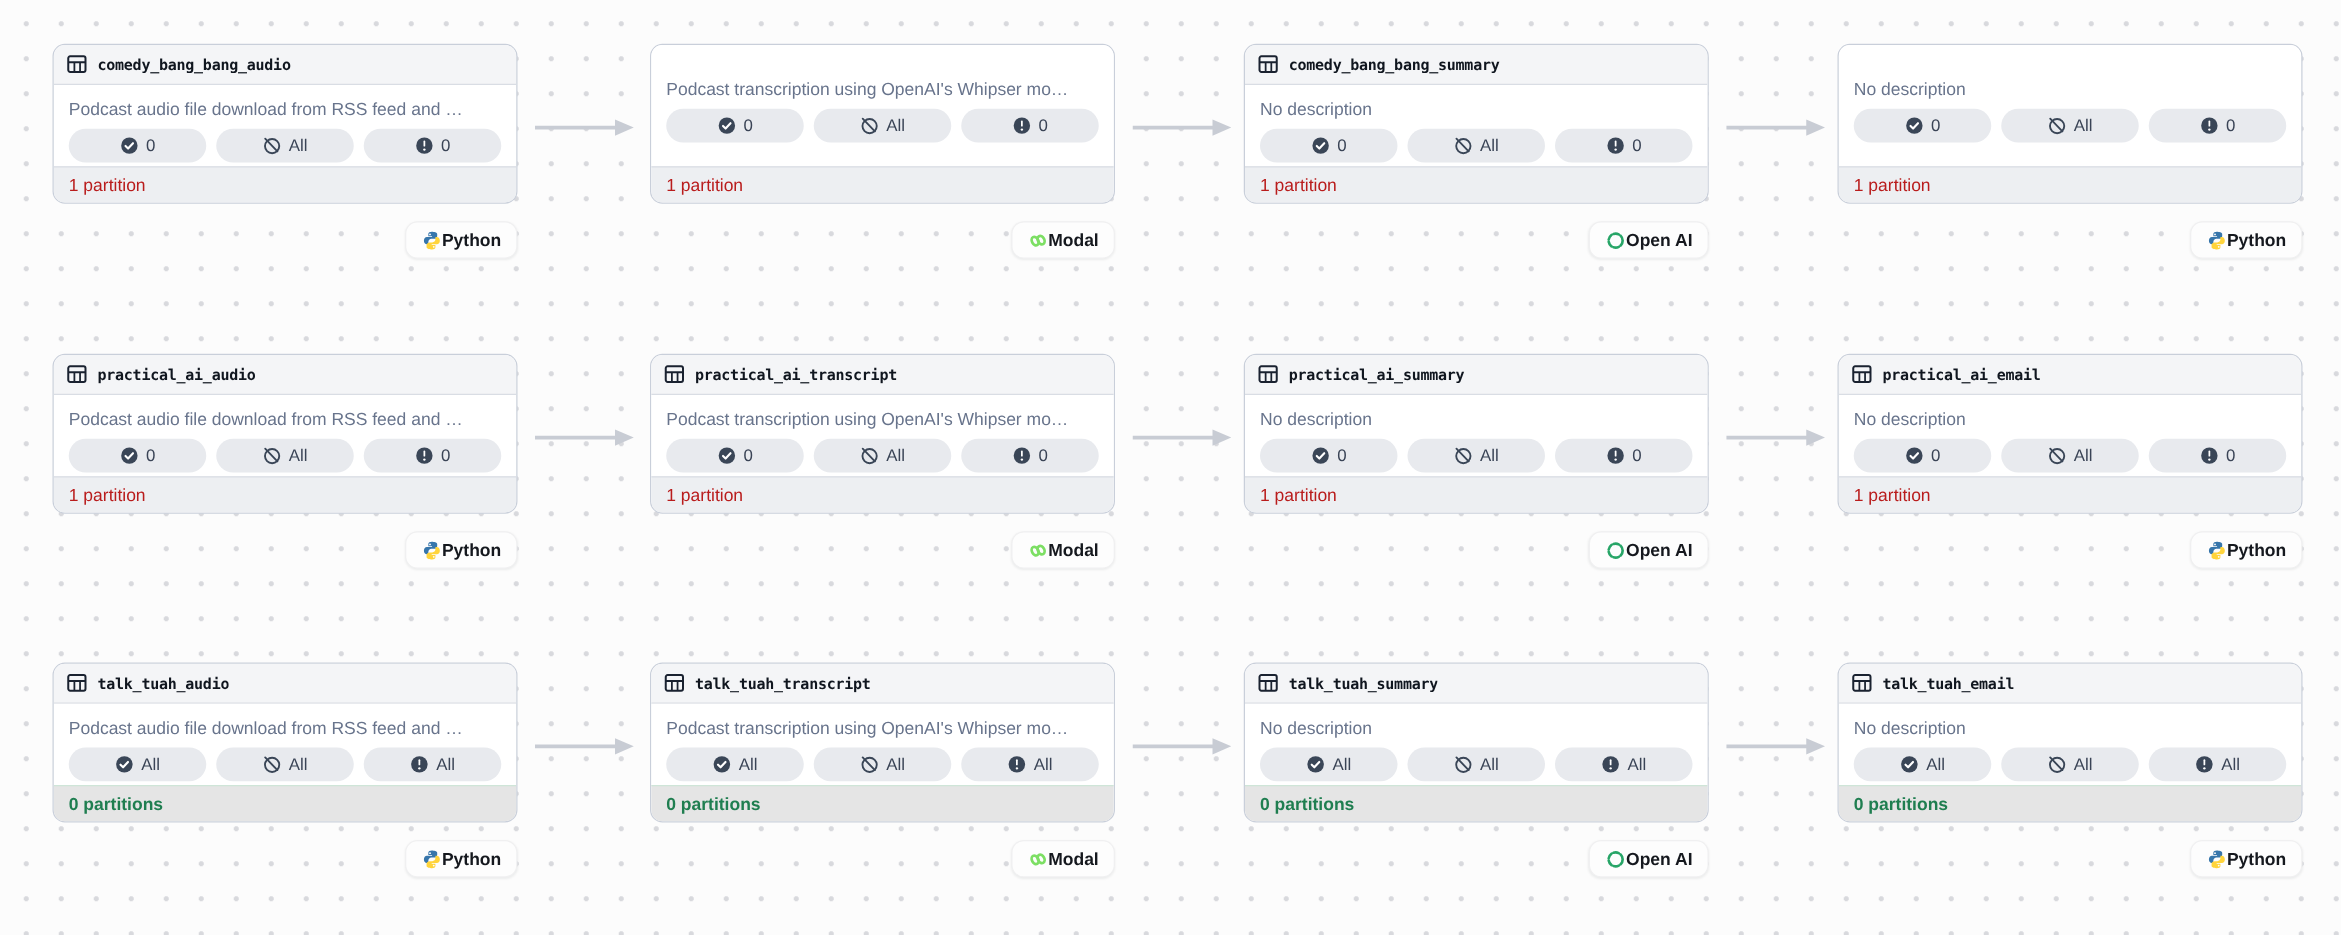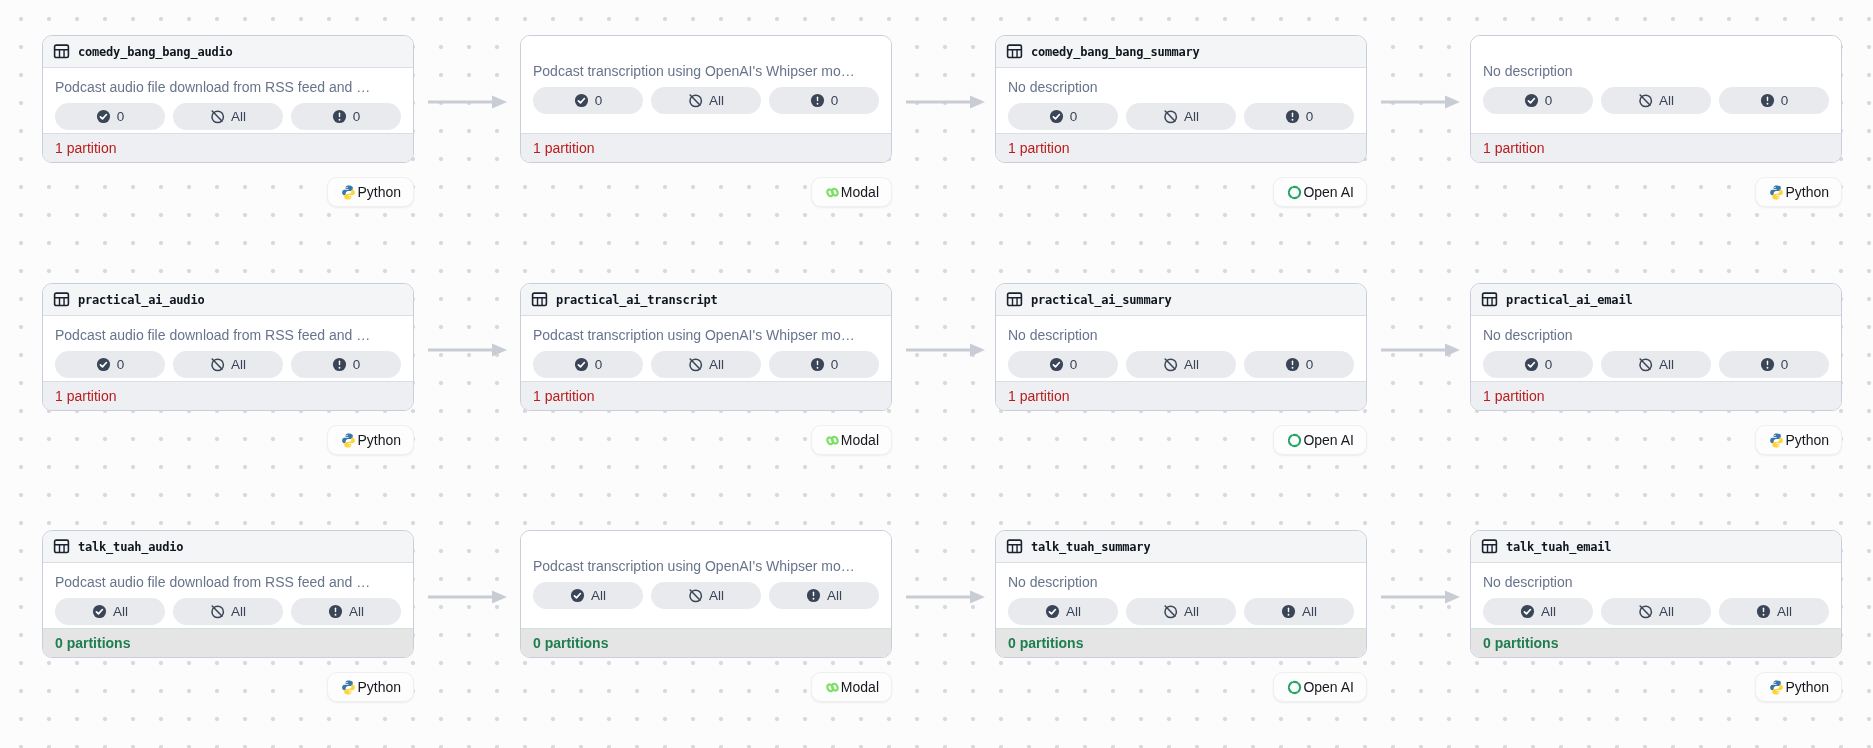--- a/index.html
+++ b/index.html
@@ -83,21 +83,21 @@
     display:flex; justify-content:flex-end;
   }
   .tag {
     height:30px;
     background:#fdfdfd;
     border:1px solid #f0f0f1;
     border-radius:10px;
     box-shadow:0 1px 2px rgba(20,24,34,.07);
     display:flex; align-items:center; gap:0;
     padding:0 12px;
-    font-size:14px; font-weight:400; color:#15181e;
+    font-size:14px; font-weight:700; color:#15181e;
     cursor:pointer;
   }
   .tag .ti { display:none; align-items:center; }
   .tag[data-kind="python"] .ti-python { display:flex; }
   .tag[data-kind="modal"]  .ti-modal  { display:flex; }
   .tag[data-kind="openai"] .ti-openai { display:flex; }
 
   .arrow { position:absolute; width:80px; height:16px; }
   .arrow svg { display:block; }
 </style>
@@ -707,20 +707,31 @@
 
   <div class="arrow" style="left: 428px; top: 589px;">
     <svg width="80" height="16" viewBox="0 0 80 16">
       <line x1="0" y1="8" x2="66" y2="8" stroke="#c8ccd4" stroke-width="3"></line>
       <path d="M64 1.5 L79 8 L64 14.5 Z" fill="#c8ccd4"></path>
     </svg>
   </div>
 
   <div class="cell" style="left: 520px; top: 530px;">
     <div class="card" data-state="empty">
+      <div class="card-header">
+        <span class="table-icon">
+          <svg width="17" height="17" viewBox="0 0 18 18">
+            <rect x="1.7" y="2.2" width="14.6" height="13.2" rx="1.6" fill="none" stroke="#1a2230" stroke-width="1.7"></rect>
+            <line x1="1.7" y1="7.1" x2="16.3" y2="7.1" stroke="#1a2230" stroke-width="1.7"></line>
+            <line x1="6.9" y1="7.1" x2="6.9" y2="15.4" stroke="#1a2230" stroke-width="1.5"></line>
+            <line x1="11.7" y1="7.1" x2="11.7" y2="15.4" stroke="#1a2230" stroke-width="1.5"></line>
+          </svg>
+        </span>
+        <span class="card-title">talk_tuah_transcript</span>
+      </div>
       <div class="card-body">
         <div class="card-desc">Podcast transcription using OpenAI's Whipser mo…</div>
         <div class="pill-row">
           <button class="pill">
             <span>
               <svg width="15" height="15" viewBox="0 0 16 16">
                 <circle cx="8" cy="8" r="7" fill="#3a4657"></circle>
                 <path d="M4.7 8.3l2.2 2.2 4.2-4.6" stroke="#ffffff" stroke-width="1.8" fill="none" stroke-linecap="round" stroke-linejoin="round"></path>
               </svg>
             </span>

